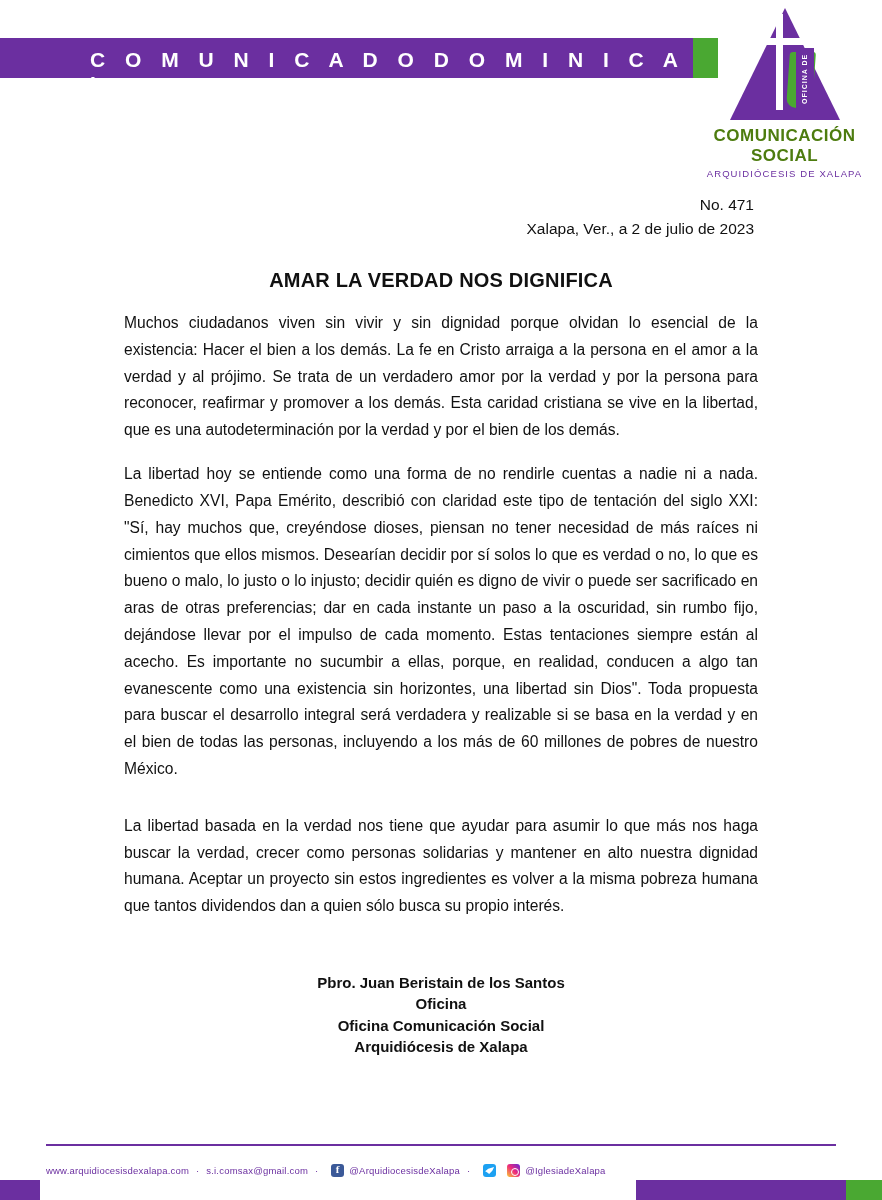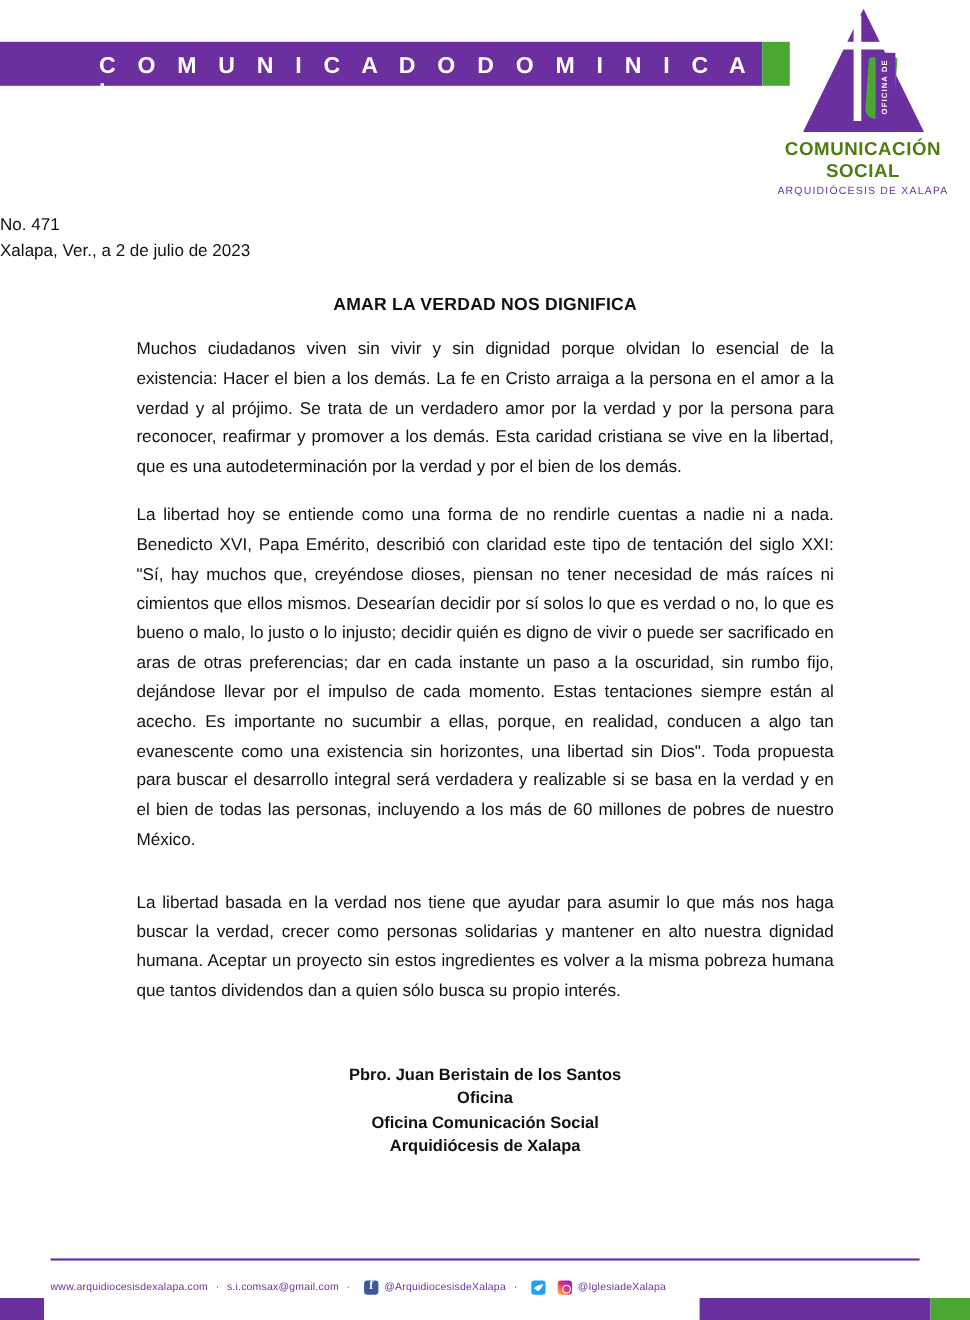--- a/index.html
+++ b/index.html
@@ -123,35 +123,36 @@
   }
   .logo-sub {
     color: #6b2fa0;
     font-size: 9.5px;
     letter-spacing: 1.1px;
     margin-top: 2px;
   }
 
   
   .meta {
+    text-align: right;
     padding-right: 128px;
     margin-top: 8px;
     font-size: 15.5px;
     line-height: 1.55;
     color: #111111;
   }
 
   
   .doc {
     padding: 0 124px 0 124px;
   }
   .doc-title {
     text-align: center;
     font-weight: bold;
-    font-size: 16px;
+    font-size: 20px;
     margin-top: 28px;
     margin-bottom: 18px;
     letter-spacing: 0.2px;
   }
   .para {
     text-align: justify;
     font-size: 15.6px;
     line-height: 1.72;
     margin: 0 0 17px 0;
   }

